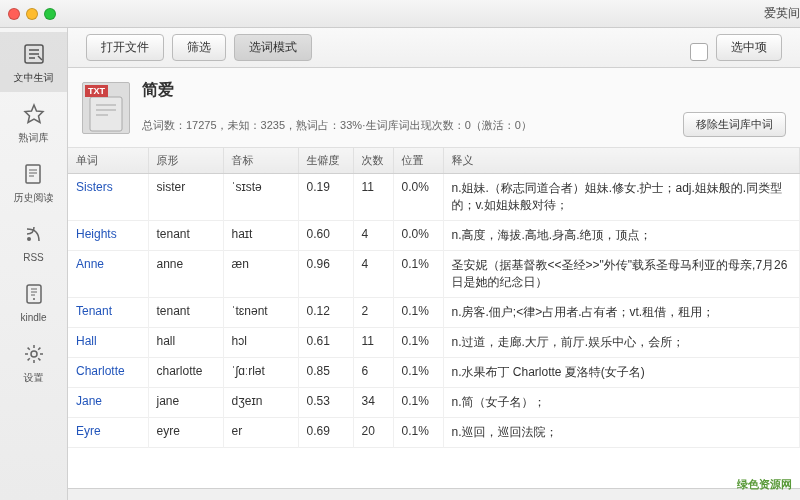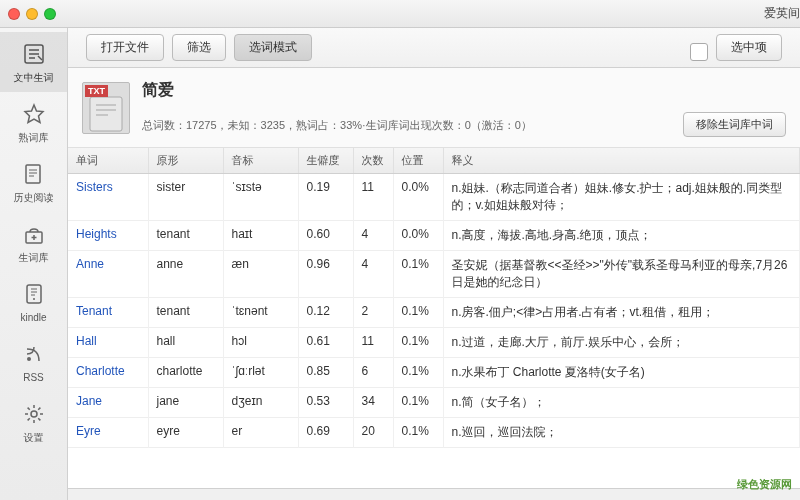--- a/index.html
+++ b/index.html
@@ -280,49 +280,38 @@
           <line x1="7" y1="8" x2="15" y2="8" stroke="#666" stroke-width="1"></line>
           <line x1="7" y1="11" x2="15" y2="11" stroke="#666" stroke-width="1"></line>
           <line x1="7" y1="14" x2="12" y2="14" stroke="#666" stroke-width="1"></line>
         </svg>
       </div>
       <span class="sidebar-label">历史阅读</span>
     </div>
     <div class="sidebar-item">
       <div class="sidebar-icon">
         <svg width="24" height="24" viewBox="0 0 24 24" fill="none">
-          <rect x="4" y="10" width="16" height="11" rx="1" stroke="#666" stroke-width="1.5" fill="none"></rect>
-          <path d="M8 10 C8 6 16 6 16 10" stroke="#666" stroke-width="1.5" fill="none"></path>
-          <line x1="12" y1="13" x2="12" y2="18" stroke="#666" stroke-width="1.5"></line>
-          <line x1="9.5" y1="15.5" x2="14.5" y2="15.5" stroke="#666" stroke-width="1.5"></line>
-        </svg>
-      </div>
-      <span class="sidebar-label">生词库</span>
+          <circle cx="7" cy="17" r="2" fill="#666"></circle>
+          <path d="M5 12 Q12 12 12 5" stroke="#666" stroke-width="1.5" fill="none"></path>
+          <path d="M5 7 Q17 7 17 19" stroke="#666" stroke-width="1.5" fill="none"></path>
+        </svg>
+      </div>
+      <span class="sidebar-label">RSS</span>
     </div>
     <div class="sidebar-item">
       <div class="sidebar-icon">
         <svg width="24" height="24" viewBox="0 0 24 24" fill="none">
           <rect x="5" y="3" width="14" height="18" rx="2" stroke="#666" stroke-width="1.5" fill="none"></rect>
           <line x1="9" y1="7" x2="15" y2="7" stroke="#666" stroke-width="1"></line>
           <line x1="9" y1="10" x2="15" y2="10" stroke="#666" stroke-width="1"></line>
           <line x1="9" y1="13" x2="13" y2="13" stroke="#666" stroke-width="1"></line>
           <circle cx="12" cy="17" r="1" fill="#666"></circle>
         </svg>
       </div>
       <span class="sidebar-label">kindle</span>
-    </div>
-    <div class="sidebar-item">
-      <div class="sidebar-icon">
-        <svg width="24" height="24" viewBox="0 0 24 24" fill="none">
-          <circle cx="7" cy="17" r="2" fill="#666"></circle>
-          <path d="M5 12 Q12 12 12 5" stroke="#666" stroke-width="1.5" fill="none"></path>
-          <path d="M5 7 Q17 7 17 19" stroke="#666" stroke-width="1.5" fill="none"></path>
-        </svg>
-      </div>
-      <span class="sidebar-label">RSS</span>
     </div>
     <div class="sidebar-item">
       <div class="sidebar-icon">
         <svg width="24" height="24" viewBox="0 0 24 24" fill="none">
           <circle cx="12" cy="12" r="3" stroke="#666" stroke-width="1.5" fill="none"></circle>
           <path d="M12 3 L12 6 M12 18 L12 21 M3 12 L6 12 M18 12 L21 12 M5.6 5.6 L7.8 7.8 M16.2 16.2 L18.4 18.4 M18.4 5.6 L16.2 7.8 M7.8 16.2 L5.6 18.4" stroke="#666" stroke-width="1.5"></path>
         </svg>
       </div>
       <span class="sidebar-label">设置</span>
     </div>

